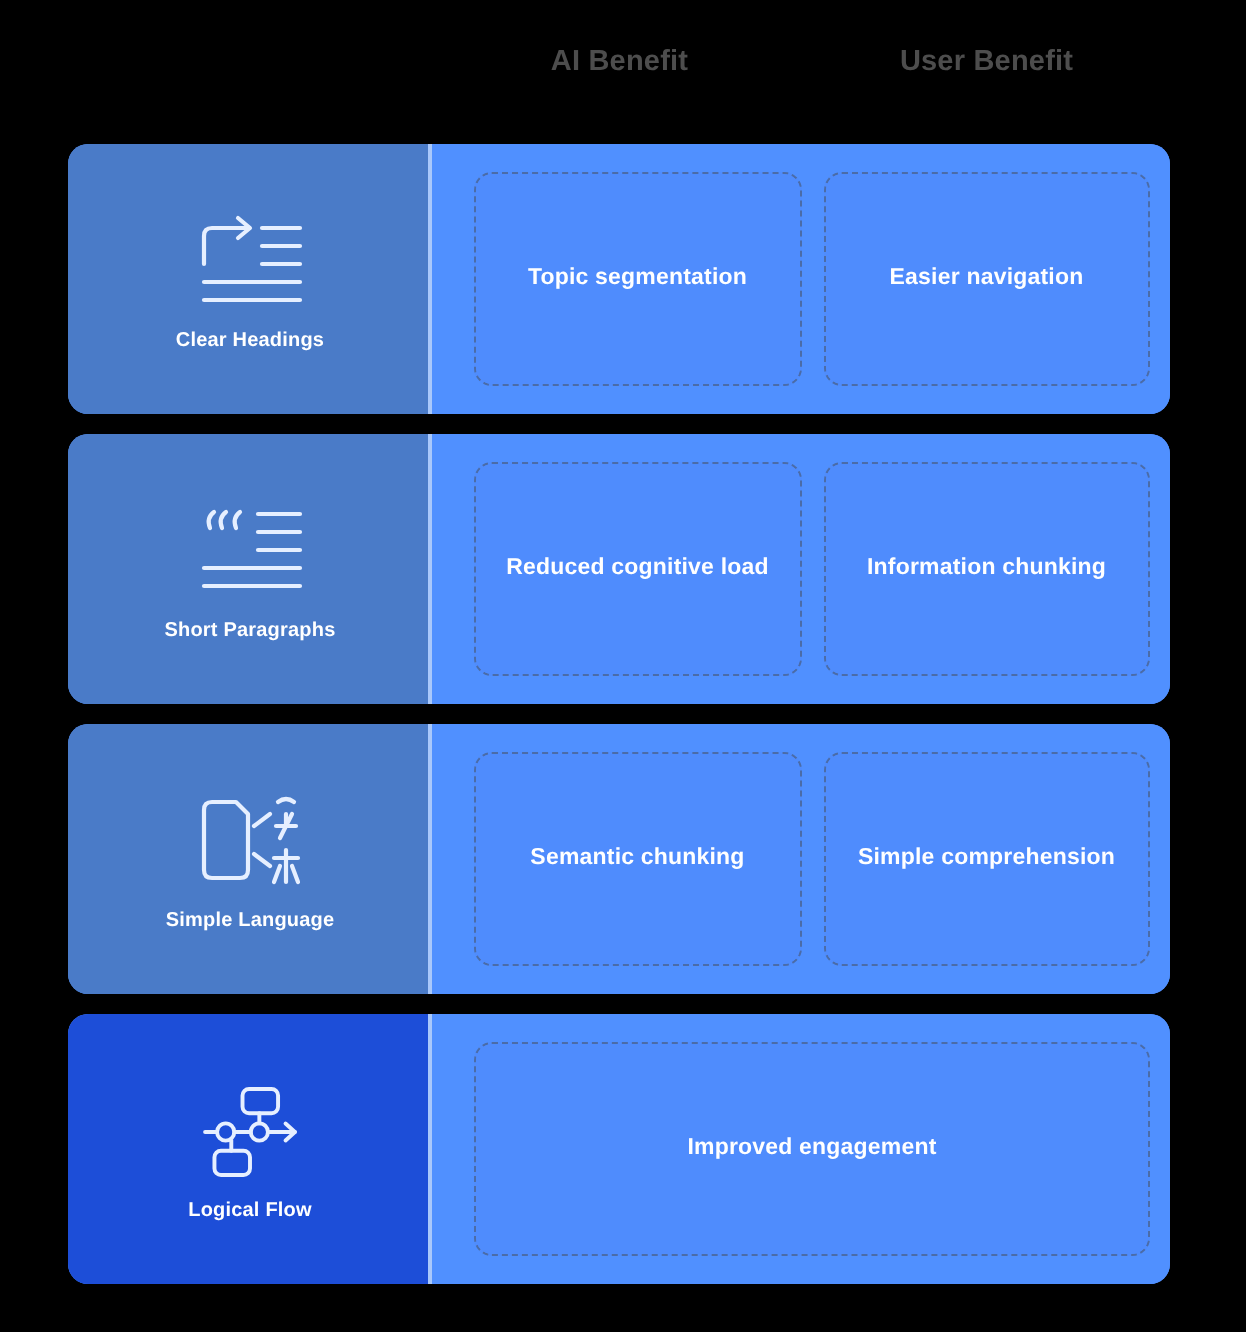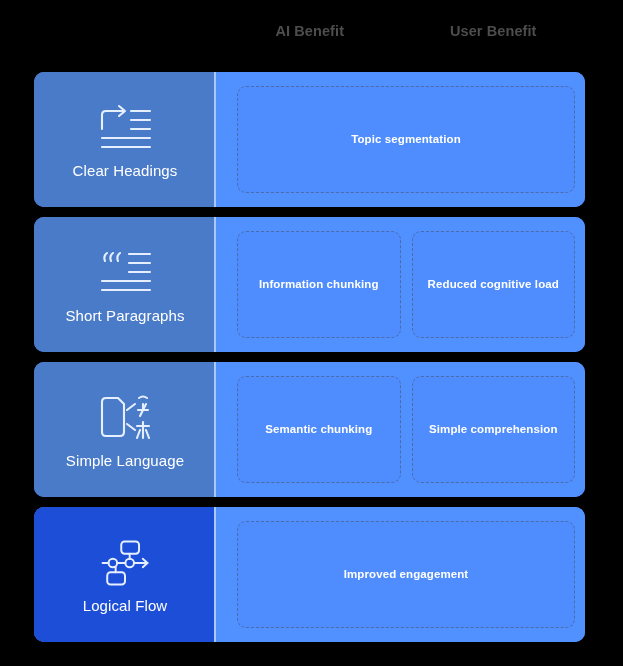--- a/index.html
+++ b/index.html
@@ -87,22 +87,22 @@
     width: 58px;
     height: 56px;
     display: flex;
     align-items: center;
     justify-content: center;
     margin-bottom: 2px;
   }
   .row-icon svg { display: block; }
 
   .row-title {
-    font-size: 15px;
-    font-weight: 400;
+    font-size: 10px;
+    font-weight: 700;
     color: #ffffff;
     letter-spacing: .1px;
     text-align: center;
     white-space: nowrap;
   }
 
   
   .row-right {
     flex: 1 1 auto;
     display: flex;
@@ -155,20 +155,23 @@
       <line x1="34" y1="26" x2="53" y2="26"></line>
       <line x1="5" y1="35" x2="53" y2="35"></line>
       <line x1="5" y1="44" x2="53" y2="44"></line>
     </svg>
           </div>
       <div class="row-title">Clear Headings</div>
     </div>
     <div class="row-right">
       <div class="benefit-card">
         <span class="benefit-text">Topic segmentation</span>
+      </div>
+      <div class="benefit-card">
+        <span class="benefit-text">Easier navigation</span>
       </div>
     </div>
       </div>
       <div class="row">
     <div class="row-left">
       <div class="row-icon">
     <svg width="56" height="50" viewBox="0 0 56 50" fill="none" stroke="#e6efff" stroke-width="2.1" stroke-linecap="round" stroke-linejoin="round">
       <path d="M8 13 Q6 8 10 5"></path>
       <path d="M14 13 Q12 8 16 5"></path>
       <path d="M21 13 Q19 8 23 5"></path>
@@ -176,24 +179,24 @@
       <line x1="32" y1="15" x2="53" y2="15"></line>
       <line x1="32" y1="24" x2="53" y2="24"></line>
       <line x1="5" y1="33" x2="53" y2="33"></line>
       <line x1="5" y1="42" x2="53" y2="42"></line>
     </svg>
           </div>
       <div class="row-title">Short Paragraphs</div>
     </div>
     <div class="row-right">
       <div class="benefit-card">
+        <span class="benefit-text">Reduced cognitive load</span>
+      </div>
+      <div class="benefit-card">
         <span class="benefit-text">Information chunking</span>
-      </div>
-      <div class="benefit-card">
-        <span class="benefit-text">Reduced cognitive load</span>
       </div>
     </div>
       </div>
       <div class="row">
     <div class="row-left">
       <div class="row-icon">
     <svg width="58" height="52" viewBox="0 0 58 52" fill="none" stroke="#e6efff" stroke-width="2.1" stroke-linecap="round" stroke-linejoin="round">
       <path d="M6 10 Q6 6 10 6 L22 6 L28 12 L28 40 Q28 44 24 44 L10 44 Q6 44 6 40 Z"></path>
       <path d="M31 18 L39 12"></path>
       <path d="M31 32 L39 38"></path>

